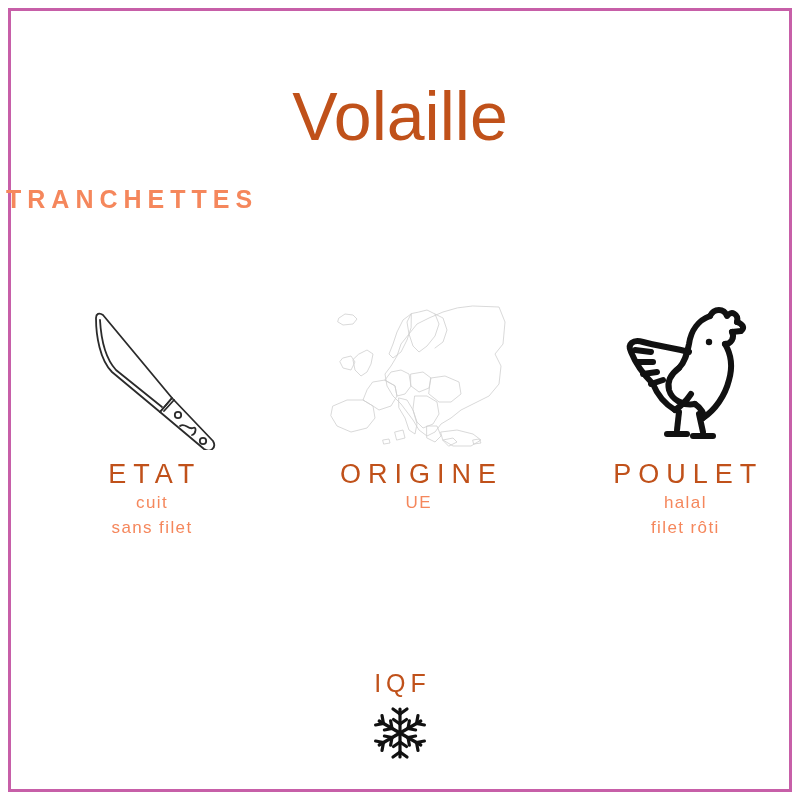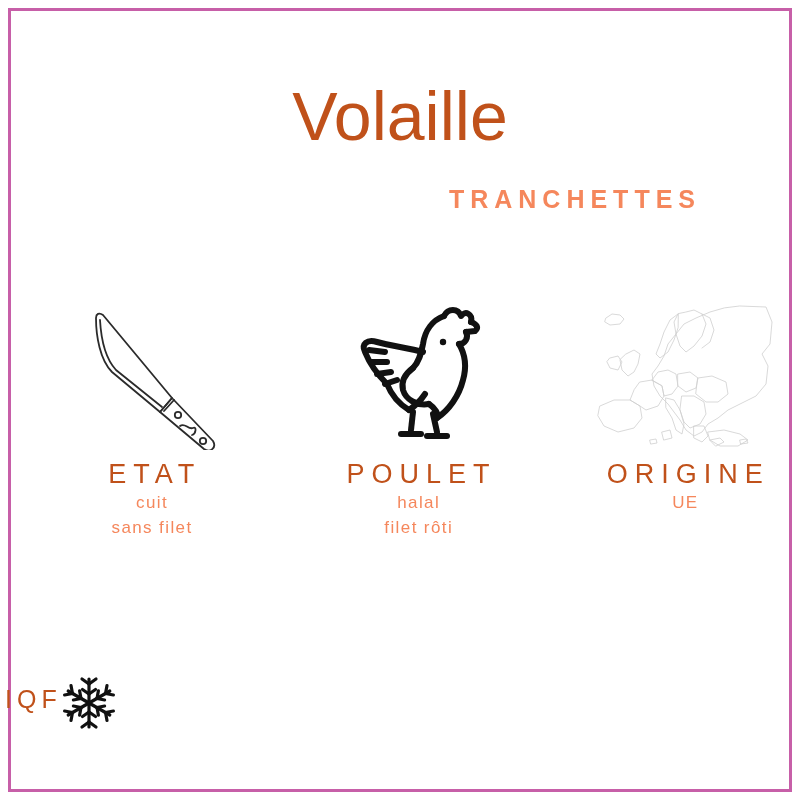--- a/index.html
+++ b/index.html
@@ -37,21 +37,21 @@
     line-height: 76px;
     font-weight: 400;
     color: #c0511a;
     letter-spacing: 0px;
   }
   .subtitle {
     position: absolute;
     left: 0;
     top: 184px;
     width: 701px;
-    text-align: right;
+    text-align: left;
     font-size: 25px;
     line-height: 30px;
     font-weight: bold;
     color: #f5875c;
     letter-spacing: 6px;
     text-indent: 6px;
   }
   .columns {
     position: absolute;
     left: 0;
@@ -92,20 +92,21 @@
     letter-spacing: 1.4px;
     text-indent: 1.4px;
     text-align: center;
   }
   .footer {
     position: absolute;
     left: 0;
     top: 668px;
     width: 800px;
     display: flex;
+    flex-direction: column;
     align-items: center;
   }
   .footer-label {
     font-size: 25px;
     line-height: 30px;
     font-weight: 400;
     color: #c0511a;
     letter-spacing: 5px;
     text-indent: 5px;
   }
@@ -145,20 +146,68 @@
           <path d="M94 126 C 99 122, 102 130, 107 128 C 111 126, 110 134, 106 135"></path>
         </svg>
       </div>
       <div class="col-label">ETAT</div>
       <div class="col-sub">cuit</div>
       <div class="col-sub">sans filet</div>
     </div>
 
     <div class="col">
       <div class="icon-box">
+        <svg width="190" height="150" viewBox="0 0 190 150" fill="none" stroke="#cfcfcf" stroke-width="0.8" stroke-linejoin="round" stroke-linecap="round">
+
+          <path d="M16 18 L 22 14 L 30 15 L 34 19 L 30 24 L 20 25 L 15 22 Z"></path>
+
+          <path d="M150 6 L 176 7 L 182 22 L 180 44 L 172 54 L 178 66 L 176 84 L 166 96 L 150 104
+                   L 138 110 L 128 118 L 118 124 L 112 132 L 104 136 L 96 130 L 90 120 L 84 112
+                   L 78 104 L 70 96 L 64 86 L 62 74 L 68 66 L 74 56 L 78 44 L 86 34 L 94 24
+                   L 106 18 L 120 12 L 134 8 Z"></path>
+
+          <path d="M96 12 L 104 10 L 112 14 L 116 24 L 112 36 L 104 46 L 96 52 L 90 46 L 86 34
+                   L 84 22 L 88 14 Z"></path>
+          <path d="M88 14 L 80 20 L 74 32 L 70 44 L 66 54 L 70 58 L 78 52 L 84 40 L 88 28 Z"></path>
+
+          <path d="M112 14 L 120 18 L 124 30 L 120 42 L 112 48"></path>
+
+          <path d="M36 54 L 44 50 L 50 54 L 48 64 L 44 72 L 38 76 L 32 70 L 30 60 Z"></path>
+          <path d="M20 58 L 28 56 L 32 62 L 28 70 L 20 68 L 17 62 Z"></path>
+
+          <path d="M10 106 L 24 100 L 40 100 L 50 106 L 52 118 L 44 128 L 28 132 L 14 126 L 8 116 Z"></path>
+
+          <path d="M50 82 L 62 80 L 72 86 L 74 96 L 68 106 L 56 110 L 50 106 L 40 100 L 44 90 Z"></path>
+
+          <path d="M62 80 L 68 72 L 78 70 L 86 74 L 88 86 L 82 94 L 74 96 L 72 86 Z"></path>
+
+          <path d="M88 74 L 100 72 L 108 78 L 106 88 L 96 92 L 88 86 Z"></path>
+
+          <path d="M76 98 L 84 100 L 90 110 L 94 124 L 92 134 L 86 130 L 82 118 L 76 108 Z"></path>
+          <path d="M72 132 L 80 130 L 82 138 L 74 140 Z"></path>
+
+          <path d="M92 96 L 104 96 L 114 102 L 116 114 L 110 124 L 100 128 L 94 122 L 90 110 Z"></path>
+
+          <path d="M104 126 L 114 126 L 118 136 L 112 142 L 104 138 Z"></path>
+          <path d="M120 140 L 130 138 L 134 142 L 126 146 Z"></path>
+
+          <path d="M108 78 L 122 76 L 136 82 L 138 94 L 128 102 L 116 102 L 106 94 Z"></path>
+
+          <path d="M118 132 L 134 130 L 150 134 L 158 140 L 148 146 L 130 146 L 120 140 Z"></path>
+
+          <path d="M150 140 L 156 139 L 158 143 L 151 144 Z"></path>
+          <path d="M60 140 L 66 139 L 67 143 L 61 144 Z"></path>
+        </svg>
+      </div>
+      <div class="col-label">ORIGINE</div>
+      <div class="col-sub">UE</div>
+    </div>
+
+    <div class="col">
+      <div class="icon-box">
         <svg width="135" height="150" viewBox="0 0 135 150" fill="none" stroke="#111111" stroke-width="6" stroke-linejoin="round" stroke-linecap="round">
 
           <path d="M93 16 C 97 8, 107 8, 110 16 C 114 10, 122 14, 120 22"></path>
 
           <path d="M120 22 C 126 24, 128 28, 124 31 L 115 32"></path>
           <path d="M115 32 C 118 38, 114 44, 108 44"></path>
 
           <path d="M93 16 C 82 20, 74 30, 72 44 C 70 54, 68 62, 62 68"></path>
           <path d="M108 44 C 114 54, 116 66, 112 80 C 108 96, 98 110, 86 118"></path>
 
@@ -181,68 +230,20 @@
           <path d="M76 136 L 96 136"></path>
 
           <circle cx="92" cy="42" r="3.2" fill="#111111" stroke="none"></circle>
         </svg>
       </div>
       <div class="col-label">POULET</div>
       <div class="col-sub">halal</div>
       <div class="col-sub">filet rôti</div>
     </div>
 
-    <div class="col">
-      <div class="icon-box">
-        <svg width="190" height="150" viewBox="0 0 190 150" fill="none" stroke="#cfcfcf" stroke-width="0.8" stroke-linejoin="round" stroke-linecap="round">
-
-          <path d="M16 18 L 22 14 L 30 15 L 34 19 L 30 24 L 20 25 L 15 22 Z"></path>
-
-          <path d="M150 6 L 176 7 L 182 22 L 180 44 L 172 54 L 178 66 L 176 84 L 166 96 L 150 104
-                   L 138 110 L 128 118 L 118 124 L 112 132 L 104 136 L 96 130 L 90 120 L 84 112
-                   L 78 104 L 70 96 L 64 86 L 62 74 L 68 66 L 74 56 L 78 44 L 86 34 L 94 24
-                   L 106 18 L 120 12 L 134 8 Z"></path>
-
-          <path d="M96 12 L 104 10 L 112 14 L 116 24 L 112 36 L 104 46 L 96 52 L 90 46 L 86 34
-                   L 84 22 L 88 14 Z"></path>
-          <path d="M88 14 L 80 20 L 74 32 L 70 44 L 66 54 L 70 58 L 78 52 L 84 40 L 88 28 Z"></path>
-
-          <path d="M112 14 L 120 18 L 124 30 L 120 42 L 112 48"></path>
-
-          <path d="M36 54 L 44 50 L 50 54 L 48 64 L 44 72 L 38 76 L 32 70 L 30 60 Z"></path>
-          <path d="M20 58 L 28 56 L 32 62 L 28 70 L 20 68 L 17 62 Z"></path>
-
-          <path d="M10 106 L 24 100 L 40 100 L 50 106 L 52 118 L 44 128 L 28 132 L 14 126 L 8 116 Z"></path>
-
-          <path d="M50 82 L 62 80 L 72 86 L 74 96 L 68 106 L 56 110 L 50 106 L 40 100 L 44 90 Z"></path>
-
-          <path d="M62 80 L 68 72 L 78 70 L 86 74 L 88 86 L 82 94 L 74 96 L 72 86 Z"></path>
-
-          <path d="M88 74 L 100 72 L 108 78 L 106 88 L 96 92 L 88 86 Z"></path>
-
-          <path d="M76 98 L 84 100 L 90 110 L 94 124 L 92 134 L 86 130 L 82 118 L 76 108 Z"></path>
-          <path d="M72 132 L 80 130 L 82 138 L 74 140 Z"></path>
-
-          <path d="M92 96 L 104 96 L 114 102 L 116 114 L 110 124 L 100 128 L 94 122 L 90 110 Z"></path>
-
-          <path d="M104 126 L 114 126 L 118 136 L 112 142 L 104 138 Z"></path>
-          <path d="M120 140 L 130 138 L 134 142 L 126 146 Z"></path>
-
-          <path d="M108 78 L 122 76 L 136 82 L 138 94 L 128 102 L 116 102 L 106 94 Z"></path>
-
-          <path d="M118 132 L 134 130 L 150 134 L 158 140 L 148 146 L 130 146 L 120 140 Z"></path>
-
-          <path d="M150 140 L 156 139 L 158 143 L 151 144 Z"></path>
-          <path d="M60 140 L 66 139 L 67 143 L 61 144 Z"></path>
-        </svg>
-      </div>
-      <div class="col-label">ORIGINE</div>
-      <div class="col-sub">UE</div>
-    </div>
-
   </div>
 
   <div class="footer">
     <div class="footer-label">IQF</div>
     <div class="footer-icon">
       <svg width="54" height="54" viewBox="0 0 54 54" fill="none" stroke="#111111" stroke-width="3.2" stroke-linecap="round" stroke-linejoin="round">
         <g>
 
           <path d="M27 3 L 27 51"></path>
 

